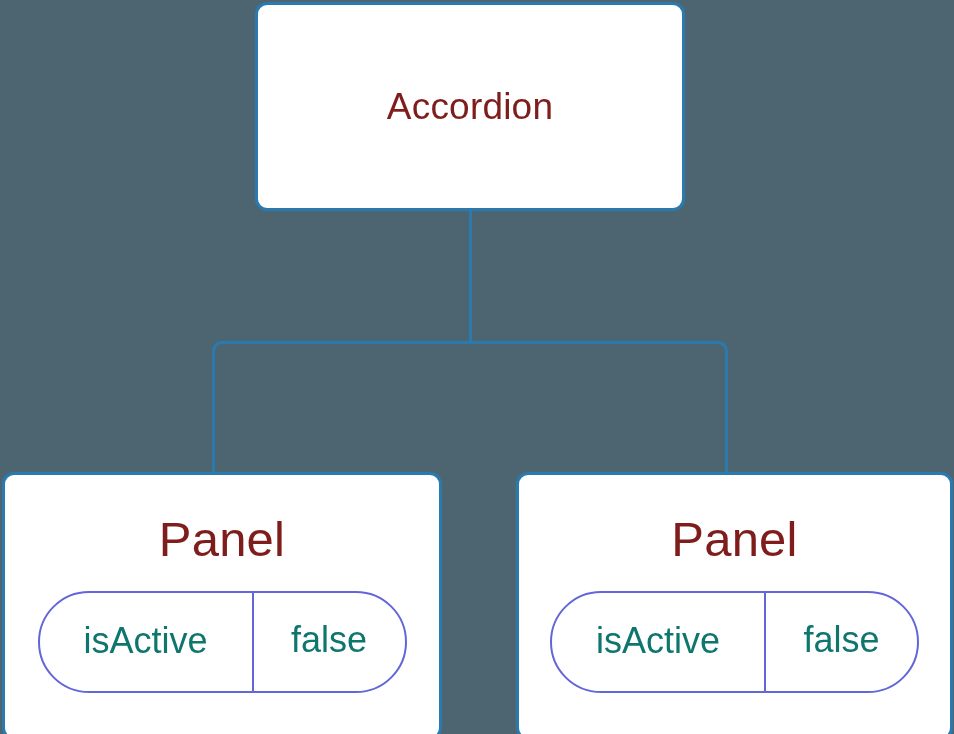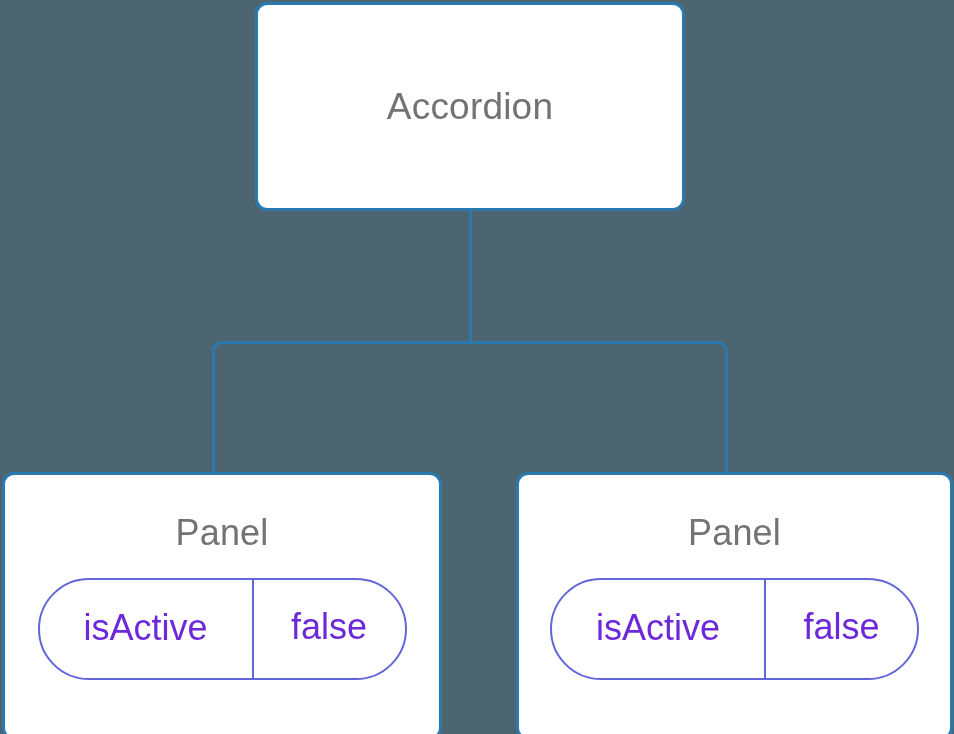--- a/index.html
+++ b/index.html
@@ -38,21 +38,21 @@
     background: #ffffff;
     border: 3px solid #2b7aaf;
     border-radius: 12px;
     box-sizing: border-box;
     display: flex;
     flex-direction: column;
     align-items: center;
   }
 
   .node-title {
-    color: #737373;
+    color: #7f1d1d;
     font-size: 37px;
     font-weight: 400;
     letter-spacing: 0.2px;
     line-height: 1;
     white-space: nowrap;
   }
 
   
   #node-accordion {
     left: 255px;
@@ -73,42 +73,42 @@
 
   #node-panel-1 {
     left: 516px;
     top: 472px;
     width: 437px;
     height: 268px;
     padding-top: 40px;
   }
 
   .panel-title {
-    font-size: 36px;
+    font-size: 49px;
   }
 
   
   .state-pill {
     display: flex;
     align-items: stretch;
     margin-top: 27px;
     height: 102px;
     border: 2px solid #6366d8;
     border-radius: 51px;
     box-sizing: border-box;
     background: transparent;
     overflow: hidden;
   }
 
   .pill-key,
   .pill-value {
     display: flex;
     align-items: center;
     justify-content: center;
-    color: #6d28d9;
+    color: #0f766e;
     font-size: 36px;
     line-height: 1;
     white-space: nowrap;
     box-sizing: border-box;
   }
 
   .pill-key {
     width: 214px;
     border-right: 2px solid #6366d8;
     padding-bottom: 2px;

